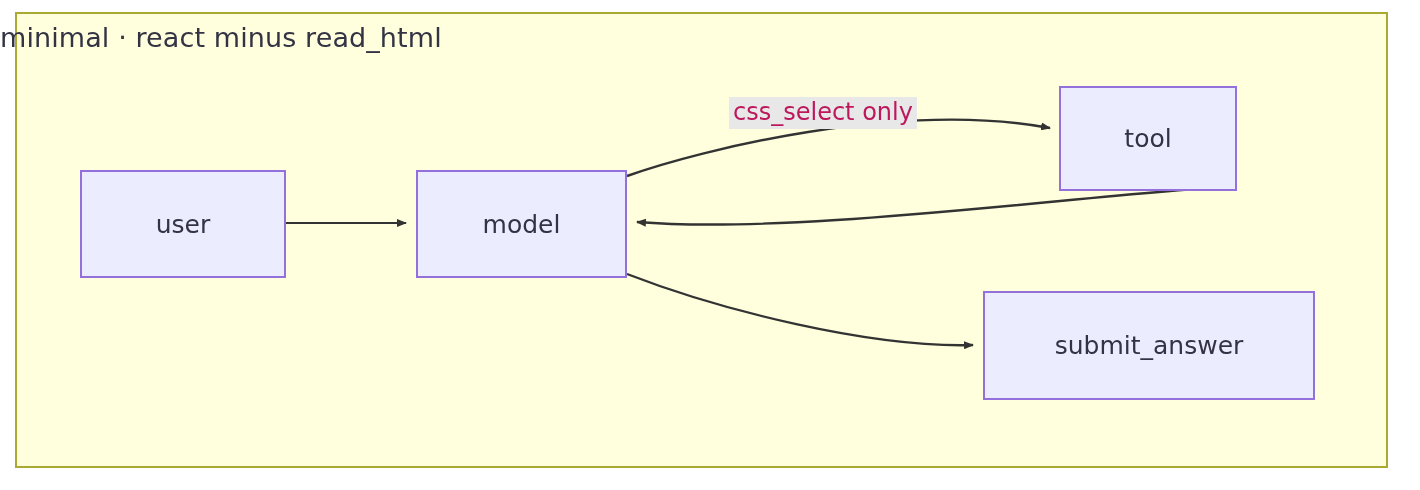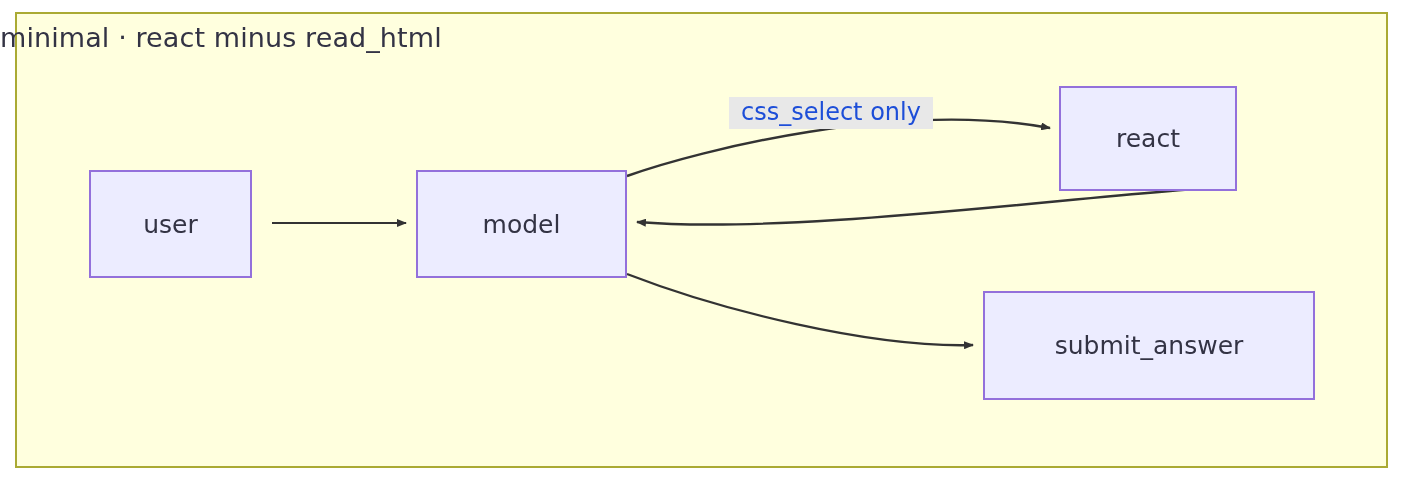--- a/index.html
+++ b/index.html
@@ -56,32 +56,32 @@
     align-items: center;
     justify-content: center;
     color: #333344;
     font-size: 25px;
     line-height: 1;
   }
   .node-label {
     pointer-events: none;
     white-space: nowrap;
   }
-  #node-user   { left: 89px;  top: 170px; width: 163px; height: 108px; }
+  #node-user   { left: 80px;  top: 170px; width: 206px; height: 108px; }
   #node-model  { left: 416px; top: 170px; width: 211px; height: 108px; text-align: right; }
   #node-tool   { left: 1059px; top: 86px;  width: 178px; height: 105px; }
   #node-submit { left: 983px; top: 291px; width: 332px; height: 109px; }
 
   .edge-label {
     position: absolute;
     background: #e8e8e8;
-    color: #1d4ed8;
+    color: #be185d;
     font-size: 24px;
     line-height: 1.15;
-    padding: 2px 12px;
+    padding: 2px 4px;
     white-space: nowrap;
   }
   #edge-label-css { left: 729px; top: 97px; }
 </style>
 </head>
 <body>
 
 <div id="canvas">
 
   <div id="frame"></div>
@@ -108,20 +108,20 @@
 
   <div class="node" id="node-user">
     <span class="node-label">user</span>
   </div>
 
   <div class="node" id="node-model">
     <span class="node-label">model</span>
   </div>
 
   <div class="node" id="node-tool">
-    <span class="node-label">react</span>
+    <span class="node-label">tool</span>
   </div>
 
   <div class="node" id="node-submit">
     <span class="node-label">submit_answer</span>
   </div>
 
 </div>
 
 </body></html>

